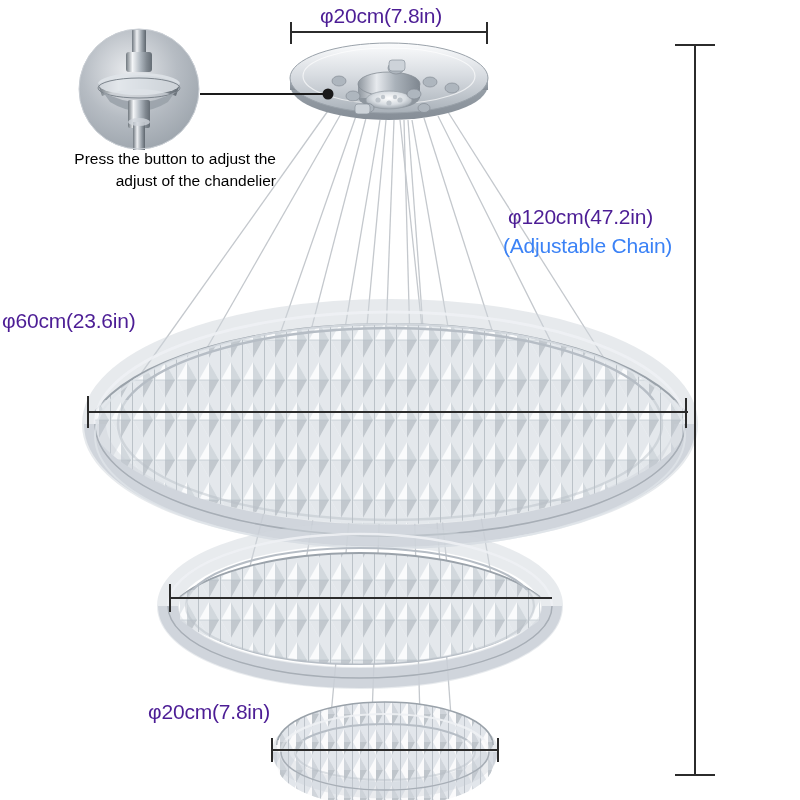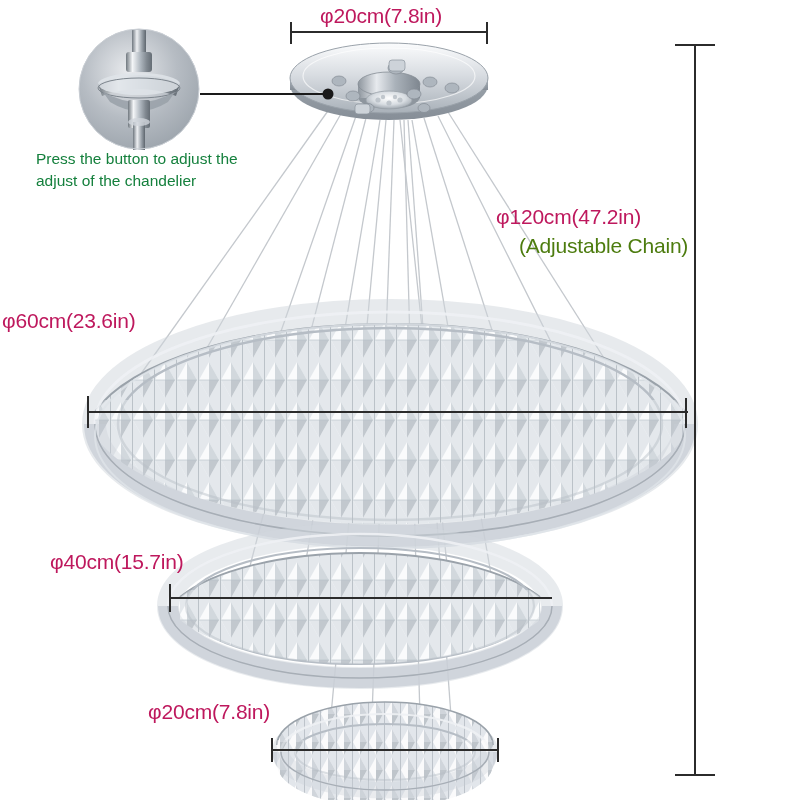--- a/index.html
+++ b/index.html
@@ -20,40 +20,39 @@
   }
   svg.layer {
     position: absolute;
     left: 0;
     top: 0;
     width: 800px;
     height: 800px;
   }
   .lbl {
     position: absolute;
-    color: #be185d;
+    color: #4c1d95;
     font-size: 21px;
     line-height: 1.18;
     white-space: nowrap;
     letter-spacing: -0.2px;
   }
   .lbl-red {
-    color: #4d7c0f;
-    margin-left: 16px;
+    color: #3b82f6;
   }
   .caption {
     position: absolute;
-    color: #15803d;
+    color: #000000;
     font-size: 15.5px;
     line-height: 1.45;
-    text-align: left;
+    text-align: right;
     white-space: nowrap;
   }
   #lbl-top      { left: 320px; top: 4px; }
-  #lbl-chain    { left: 496px; top: 205px; }
+  #lbl-chain    { left: 508px; top: 205px; }
   #lbl-chain-sub{ left: 503px; top: 234px; }
   #lbl-ring-lg  { left: 2px;   top: 309px; text-align: right; }
   #lbl-ring-md  { left: 50px;  top: 550px; }
   #lbl-ring-sm  { left: 148px; top: 700px; }
   #caption-btn  { left: 36px;  top: 148px; width: 240px; }
 </style>
 </head>
 <body>
 
 <div id="stage">
@@ -296,21 +295,20 @@
   </svg>
 
   <div class="lbl" id="lbl-top">φ20cm(7.8in)</div>
 
   <div class="lbl" id="lbl-chain">φ120cm(47.2in)</div>
 
   <div class="lbl lbl-red" id="lbl-chain-sub">(Adjustable Chain)</div>
 
   <div class="lbl" id="lbl-ring-lg">φ60cm(23.6in)</div>
 
-  <div class="lbl" id="lbl-ring-md">φ40cm(15.7in)</div>
 
   <div class="lbl" id="lbl-ring-sm">φ20cm(7.8in)</div>
 
   <div class="caption" id="caption-btn">
     <div>Press the button to adjust the</div>
     <div>adjust of the chandelier</div>
   </div>
 
 </div>
 

